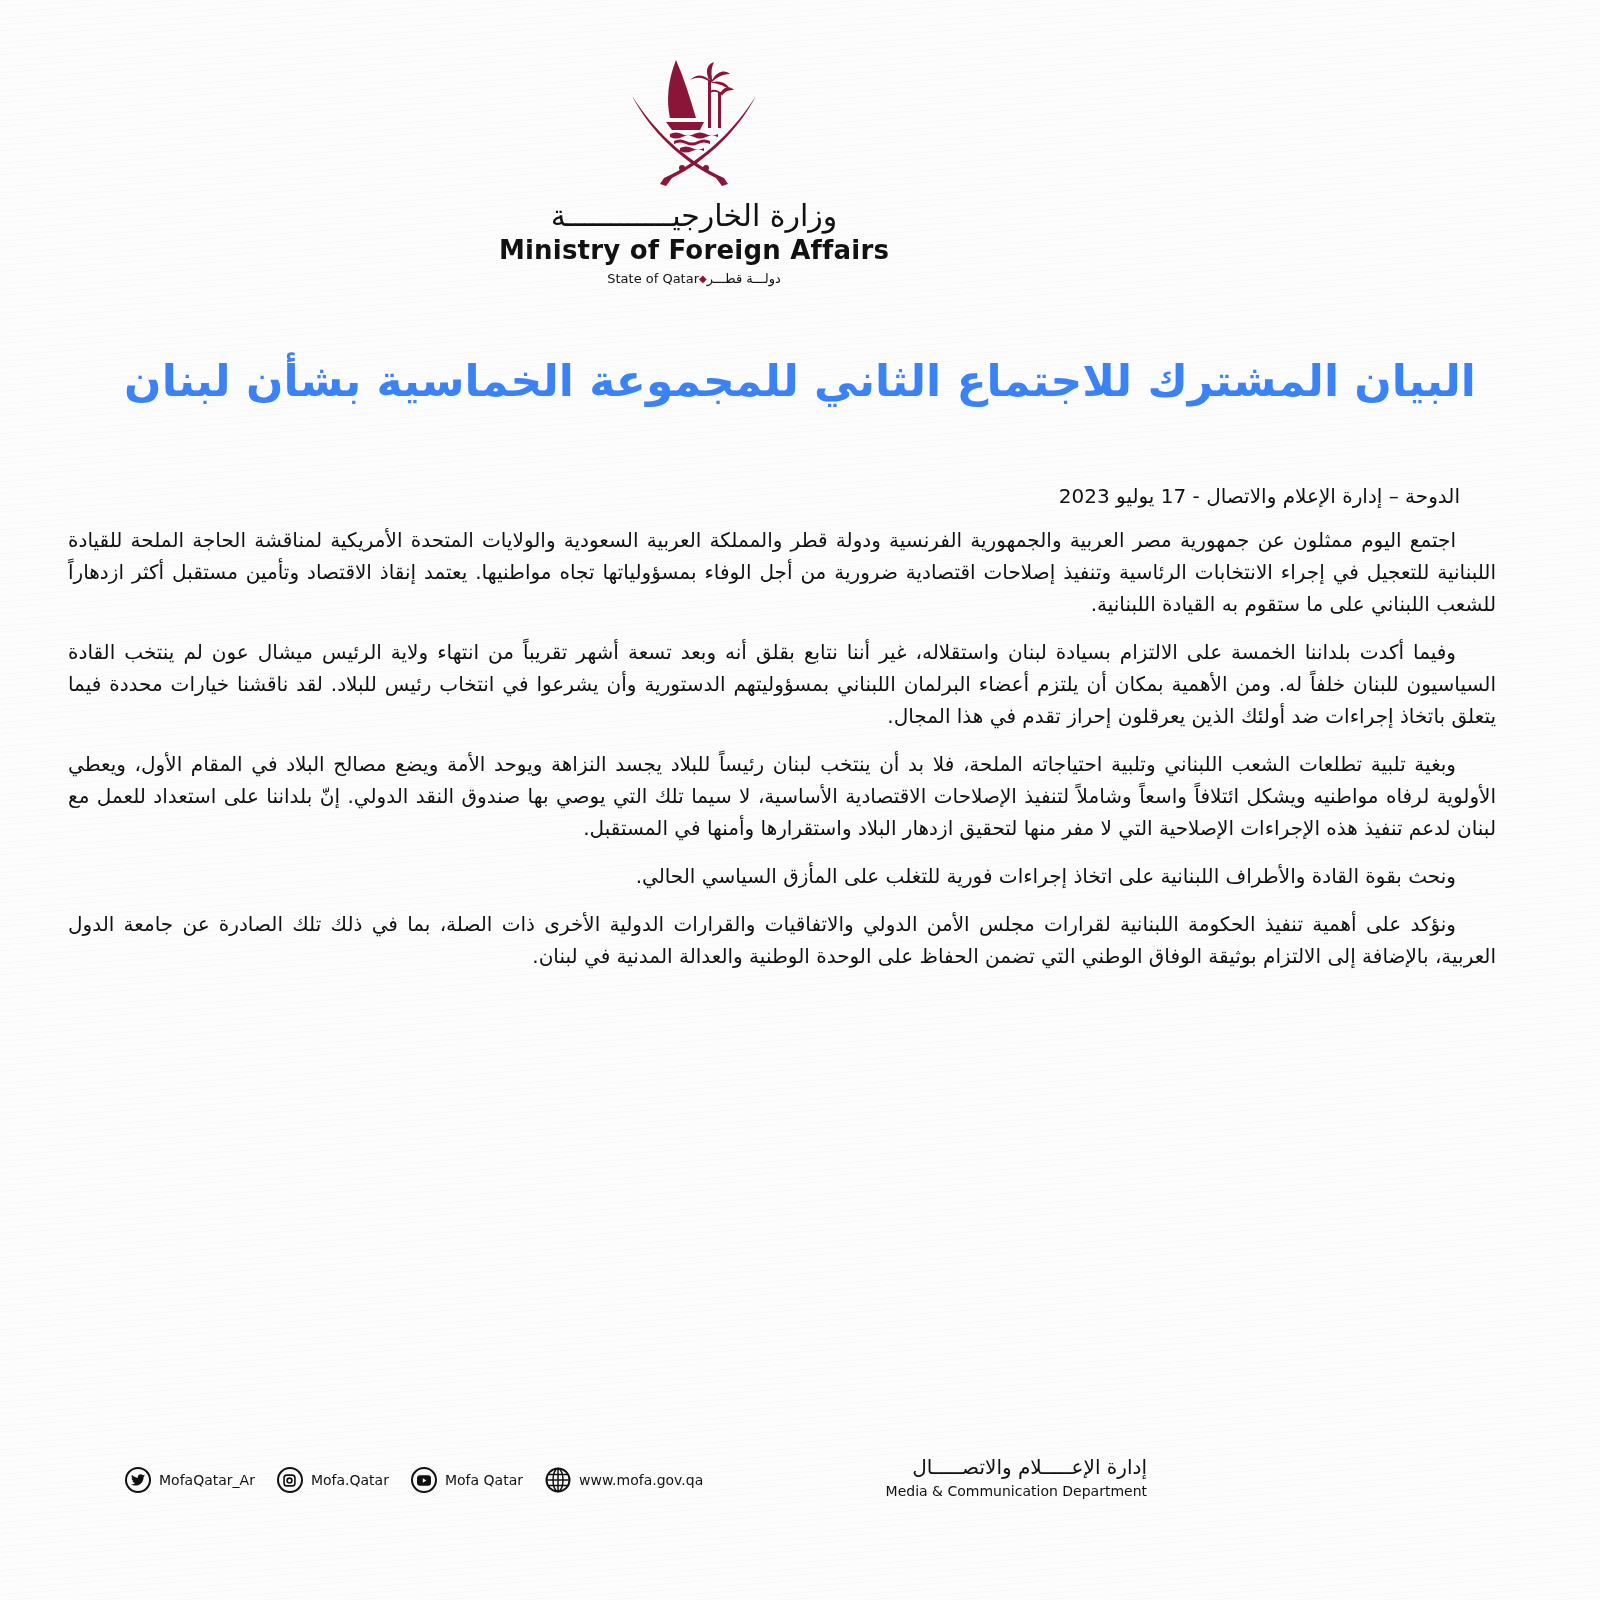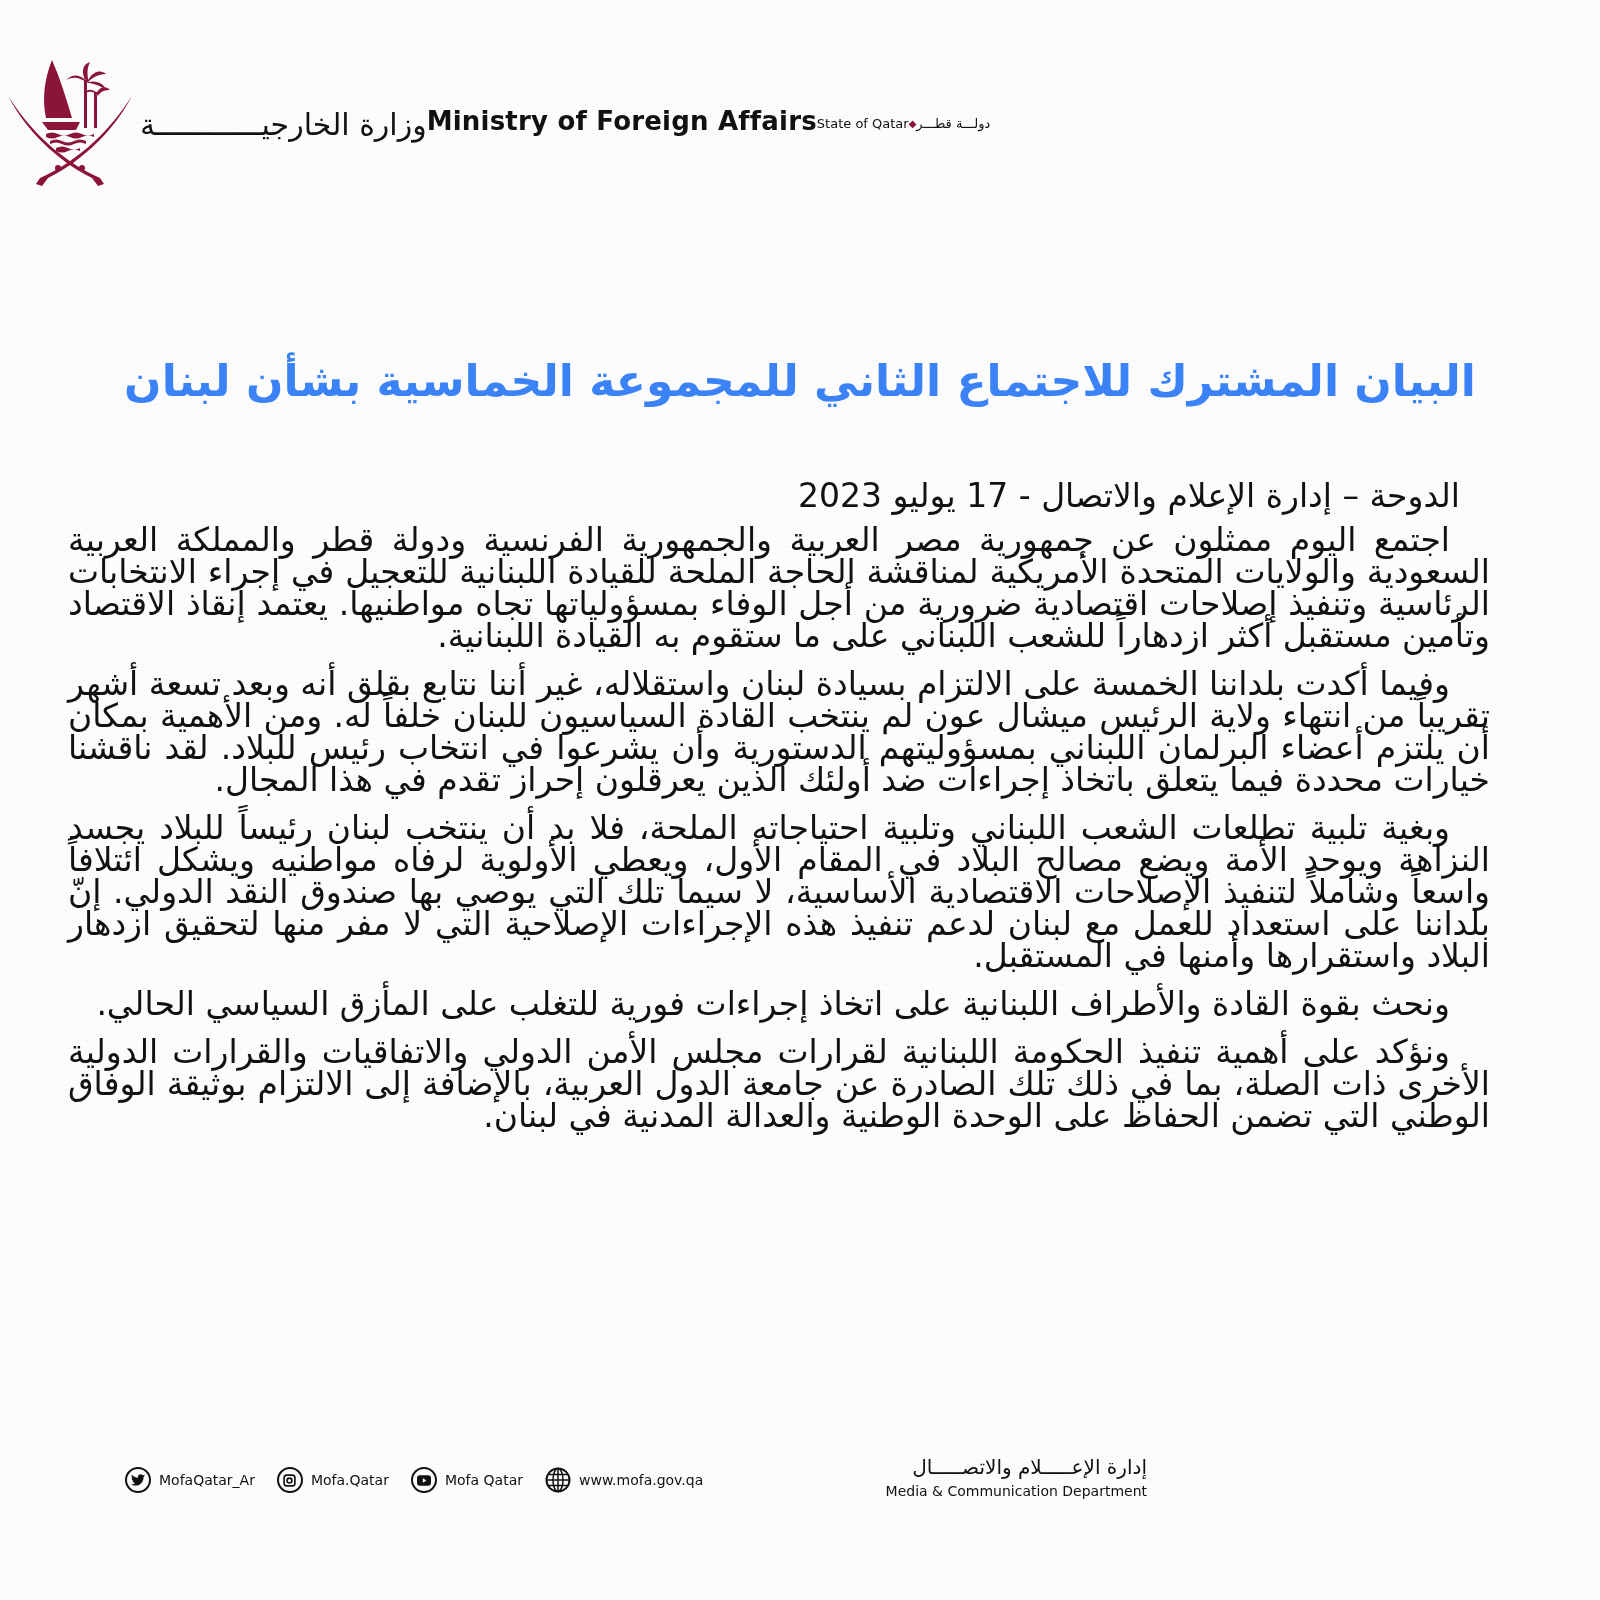--- a/index.html
+++ b/index.html
@@ -6,21 +6,21 @@
     body {
       width: 1600px; height: 1600px; overflow: hidden;
       background: #fcfcfc;
       background-image: repeating-linear-gradient(176deg, rgba(0,0,0,0.012) 0px, rgba(0,0,0,0.012) 1px, transparent 1px, transparent 6px);
       font-family: "DejaVu Sans", sans-serif;
       color: #111;
       position: relative;
     }
     .logo-block {
       position: absolute; left: 0; top: 50px; width: 1388px;
-      display: flex; align-items: center;
+      display: flex; flex-direction: column; align-items: center;
     }
     .emblem { width: 140px; height: 140px; }
     .ministry-ar {
       margin-top: 8px; font-size: 30px; color: #111; direction: rtl;
       letter-spacing: 0px; font-family: "DejaVu Sans", sans-serif;
     }
     .ministry-en {
       font-size: 26px; color: #111; margin-top: 2px;
       font-family: "DejaVu Sans", sans-serif; letter-spacing: 0.2px; font-weight: bold;
     }
@@ -32,24 +32,24 @@
     .title {
       position: absolute; left: 100px; width: 1400px; top: 355px;
       text-align: center; direction: rtl;
       font-family: "DejaVu Sans", sans-serif; font-weight: bold;
       font-size: 44px; color: #3b82f6;
     }
     .content {
       position: absolute; left: 68px; width: 1432px; top: 480px;
       direction: rtl; text-align: justify;
       font-family: "DejaVu Sans", sans-serif;
-      font-size: 33px; line-height: 32px; color: #111;
+      font-size: 20px; line-height: 32px; color: #111;
     }
     .dateline { padding-right: 40px; margin: 0 0 12px 0; }
-    .para { margin: 0 10px 16px 0; text-indent: 40px; }
+    .para { margin: 0 4px 16px 0; text-indent: 40px; }
     .footer {
       position: absolute; left: 0; top: 1455px; width: 1272px; height: 70px;
     }
     .socials {
       position: absolute; left: 125px; top: 12px;
       display: flex; align-items: center; gap: 22px;
       font-family: "DejaVu Sans", sans-serif; font-size: 14px; color: #111;
     }
     .social { display: flex; align-items: center; gap: 8px; }
     .social .ic {

